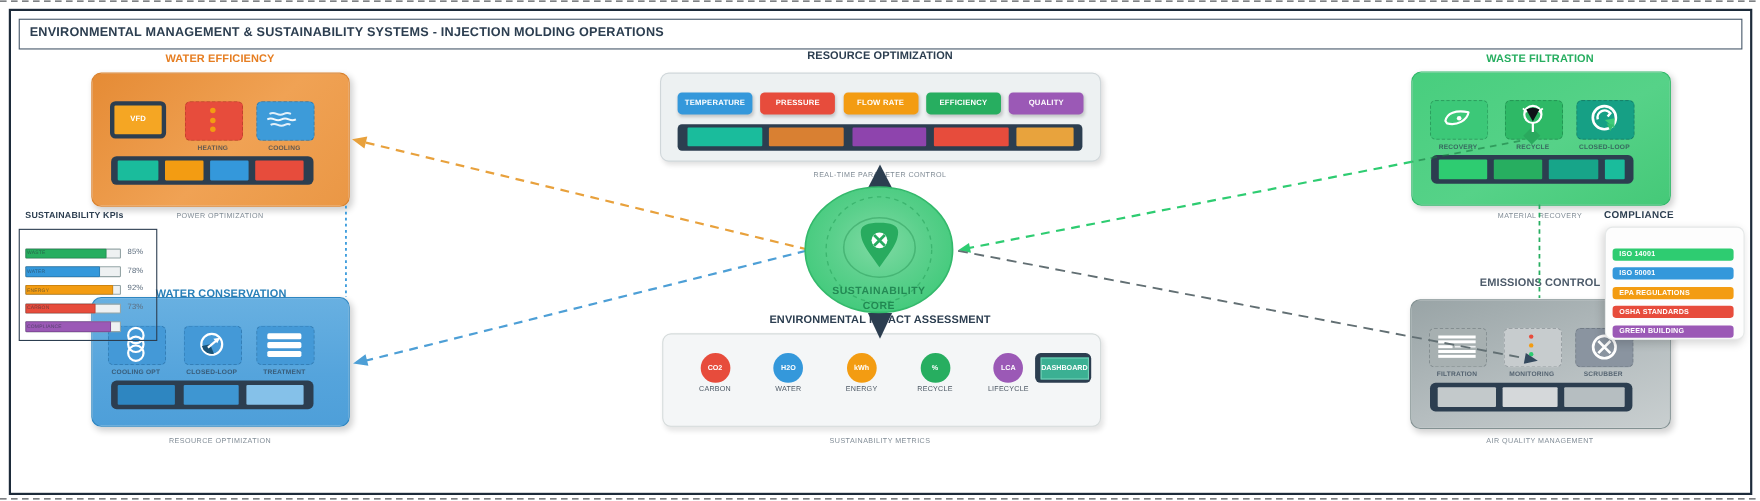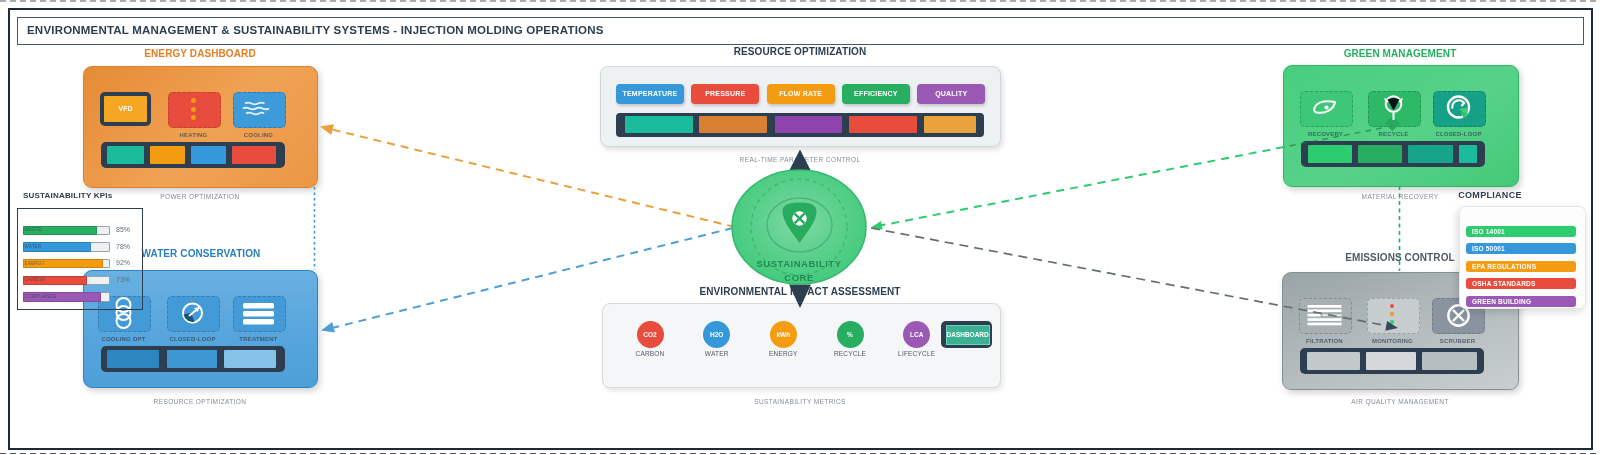--- a/index.html
+++ b/index.html
@@ -20,21 +20,21 @@
 <svg class="abs" style="left:0;top:0;" width="1600" height="455" viewBox="0 0 1600 455">
   <line x1="0" y1="1" x2="1600" y2="1" stroke="#54585c" stroke-width="1.2" stroke-dasharray="6 4"></line>
   <line x1="0" y1="453.5" x2="1600" y2="453.5" stroke="#54585c" stroke-width="1.2" stroke-dasharray="6 4"></line>
 </svg>
 
 <div class="abs" style="left:8px;top:8px;width:1581px;height:438px;border:2px solid #1d2b3a;"></div>
 
 <div class="abs" style="left:17px;top:17px;width:1565px;height:25.5px;border:1.5px solid #46586a;"></div>
 <div class="abs" style="left:27px;top:23.5px;font-size:11.5px;font-weight:bold;color:#2C3E50;letter-spacing:.2px;">ENVIRONMENTAL MANAGEMENT &amp; SUSTAINABILITY SYSTEMS - INJECTION MOLDING OPERATIONS</div>
 
-<div class="tc stitle" style="left:200px;top:47.5px;color:#E67E22;">ENERGY DASHBOARD</div>
+<div class="tc stitle" style="left:200px;top:47.5px;color:#E67E22;">WATER EFFICIENCY</div>
 <div class="bigbox" style="left:83px;top:66px;width:233px;height:120px;background:linear-gradient(135deg,#E58B35 0%,#F0A254 55%,#EA9745 100%);border:1px solid #D9822F;">
   <div class="sub" style="left:16px;background:#F5A623;border:4px solid #2C3E50;width:43px;height:26px;"></div>
   <div class="abs" style="left:16px;top:25px;width:51px;height:34px;text-align:center;line-height:34px;font-size:7px;font-weight:bold;color:#fff;">VFD</div>
   <div class="sub" style="left:84px;background:#E74C3C;border:1px dashed rgba(140,50,20,.4);"></div>
   <div class="abs" style="left:106.5px;top:31px;width:5px;height:5px;border-radius:50%;background:#F39C12;"></div>
   <div class="abs" style="left:106.5px;top:39.5px;width:5px;height:5px;border-radius:50%;background:#F39C12;"></div>
   <div class="abs" style="left:106.5px;top:48px;width:5px;height:5px;border-radius:50%;background:#F39C12;"></div>
   <div class="sub" style="left:149px;background:#3D9BD9;border:1px dashed rgba(20,75,120,.4);"></div>
   <svg class="abs" style="left:149px;top:25px;" width="51" height="34" viewBox="0 0 51 34">
     <path d="M12 11.5 q3 -1.6 6.5 0 t6.5 0 t6.5 0" stroke="rgba(255,255,255,.85)" stroke-width="1.8" fill="none"></path>
@@ -45,21 +45,21 @@
   <div class="tc sublab" style="left:174.5px;top:65px;">COOLING</div>
   <div class="bar">
     <div class="seg" style="left:6px;width:37px;background:#1ABC9C;"></div>
     <div class="seg" style="left:49px;width:35px;background:#F39C12;"></div>
     <div class="seg" style="left:90px;width:35px;background:#3498DB;"></div>
     <div class="seg" style="left:131px;width:44px;background:#E74C3C;"></div>
   </div>
 </div>
 <div class="tc cap" style="left:200px;top:193px;">POWER OPTIMIZATION</div>
 
-<div class="tc stitle" style="left:201px;top:248px;color:#2980B9;">WATER CONSERVATION</div>
+<div class="tc stitle" style="left:201px;top:262px;color:#2980B9;">WATER CONSERVATION</div>
 <div class="bigbox" style="left:83px;top:270px;width:233px;height:116px;background:linear-gradient(180deg,#68B0E1 0%,#55A4DC 60%,#4E9FD9 100%);border:1px solid #2E86C1;">
   <div class="sub" style="left:14px;background:#4499D7;border:1px dashed rgba(25,80,125,.35);"></div>
   <svg class="abs" style="left:14px;top:25px;" width="51" height="34" viewBox="0 0 51 34">
     <circle cx="25.5" cy="9" r="7" stroke="#fff" stroke-width="2" fill="none"></circle>
     <circle cx="25.5" cy="17" r="7" stroke="#fff" stroke-width="2" fill="none"></circle>
     <circle cx="25.5" cy="25" r="7" stroke="#fff" stroke-width="2" fill="none"></circle>
   </svg>
   <div class="sub" style="left:83px;background:#4499D7;border:1px dashed rgba(25,80,125,.35);"></div>
   <svg class="abs" style="left:83px;top:25px;" width="51" height="34" viewBox="0 0 51 34">
     <circle cx="25.5" cy="17" r="9.5" stroke="#fff" stroke-width="2" fill="none"></circle>
@@ -157,21 +157,21 @@
     <div class="abs" style="left:836.5px;top:320.5px;width:27px;height:27px;border-radius:50%;background:#27AE60;text-align:center;line-height:27px;font-size:6.5px;font-weight:bold;color:#fff;">%</div>
     <div class="tc" style="left:850px;top:350px;font-size:6.5px;color:#4E5A66;letter-spacing:.2px;">RECYCLE</div>
     <div class="abs" style="left:903.2px;top:320.5px;width:27px;height:27px;border-radius:50%;background:#9B59B6;text-align:center;line-height:27px;font-size:6.5px;font-weight:bold;color:#fff;">LCA</div>
     <div class="tc" style="left:916.7px;top:350px;font-size:6.5px;color:#4E5A66;letter-spacing:.2px;">LIFECYCLE</div>
   </div>
 <div class="abs" style="left:941px;top:320.5px;width:51px;height:27px;background:#2C3E50;border-radius:5px;z-index:3;">
   <div class="abs" style="left:4.5px;top:4.5px;width:42px;height:18px;background:#3BB093;border:1px solid #6fd0b6;text-align:center;line-height:18px;font-size:6.5px;font-weight:bold;color:#fff;letter-spacing:0;">DASHBOARD</div>
 </div>
 <div class="tc cap" style="left:800px;top:398px;">SUSTAINABILITY METRICS</div>
 
-<div class="tc stitle" style="left:1400px;top:47.5px;color:#27AE60;">GREEN MANAGEMENT</div>
+<div class="tc stitle" style="left:1400px;top:47.5px;color:#27AE60;">WASTE FILTRATION</div>
 <div class="bigbox" style="left:1283px;top:65px;width:234px;height:120px;background:linear-gradient(150deg,#48CE7E 0%,#56D288 55%,#45C978 100%);border:1px solid #2FB768;">
   <div class="sub" style="left:16px;background:#3CC878;border:1px dashed rgba(20,95,55,.38);"></div>
   <svg class="abs" style="left:16px;top:25px;" width="51" height="34" viewBox="0 0 51 34">
     <path d="M14 19 C15 12 23.5 8.5 35 11 C34 18.5 24.5 23.5 15.5 21.2 Z" stroke="#fff" stroke-width="2" fill="none" stroke-linejoin="round"></path>
     <circle cx="26.5" cy="16.5" r="2.1" fill="#fff"></circle>
   </svg>
   <div class="sub" style="left:84px;background:#2EB966;border:1px dashed rgba(20,95,55,.38);"></div>
   <div class="abs" style="left:103px;top:52px;width:11px;height:11px;background:#2aa95e;transform:rotate(45deg);"></div>
   <svg class="abs" style="left:84px;top:25px;" width="51" height="34" viewBox="0 0 51 34">
     <circle cx="25.5" cy="13" r="7.8" stroke="#fff" stroke-width="2" fill="none"></circle>

